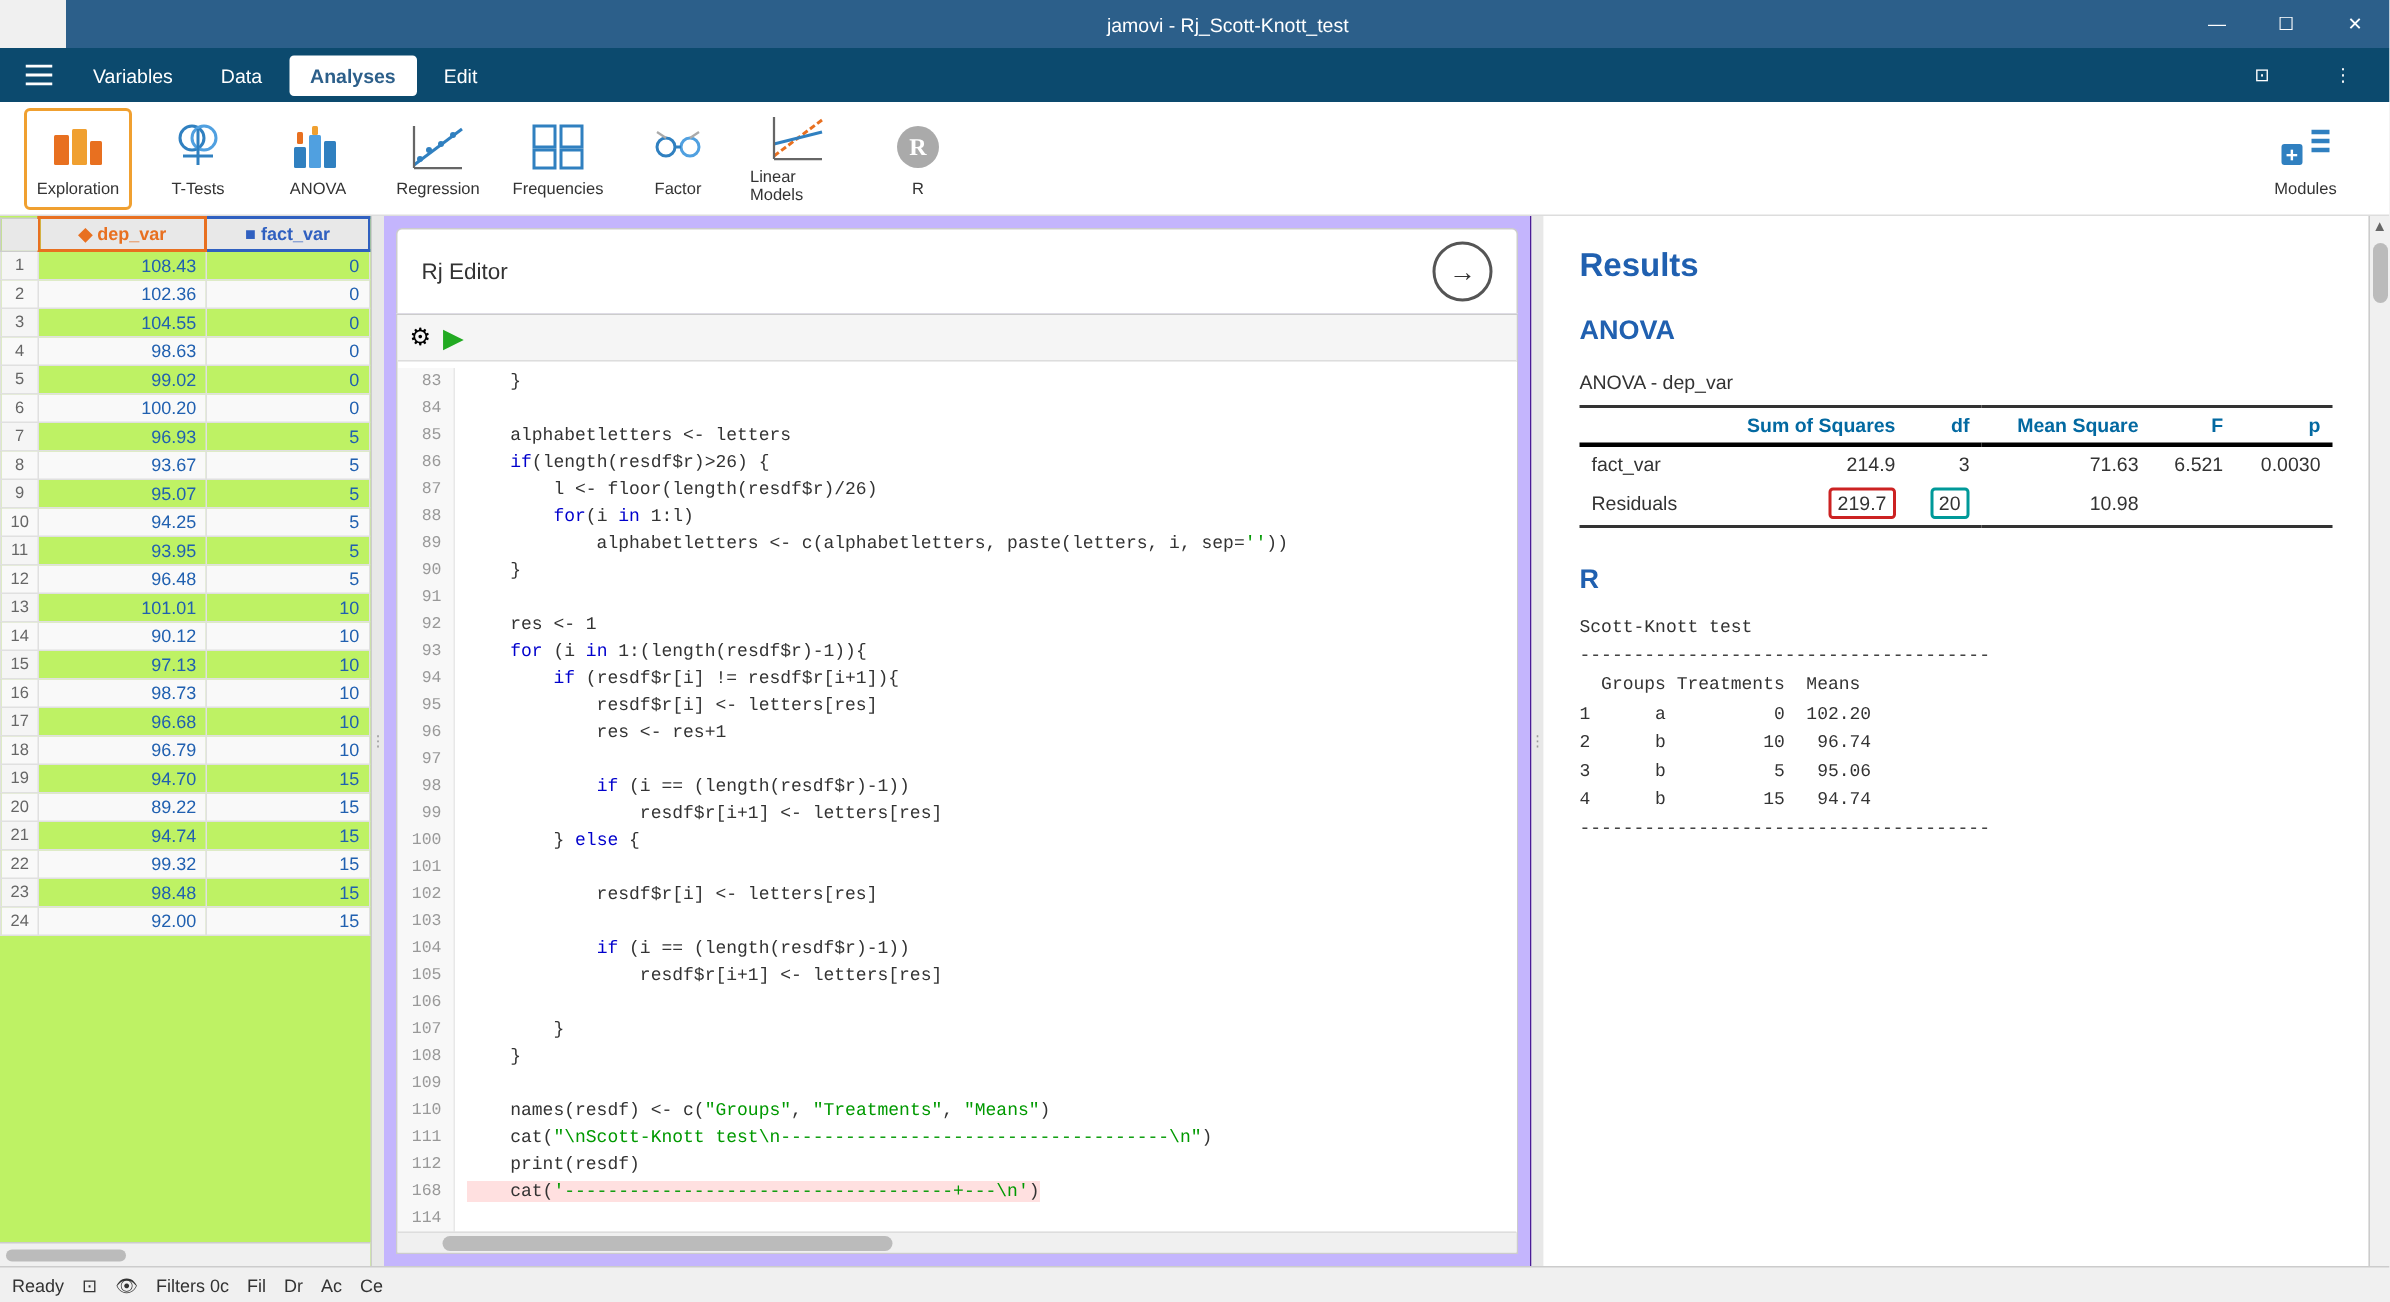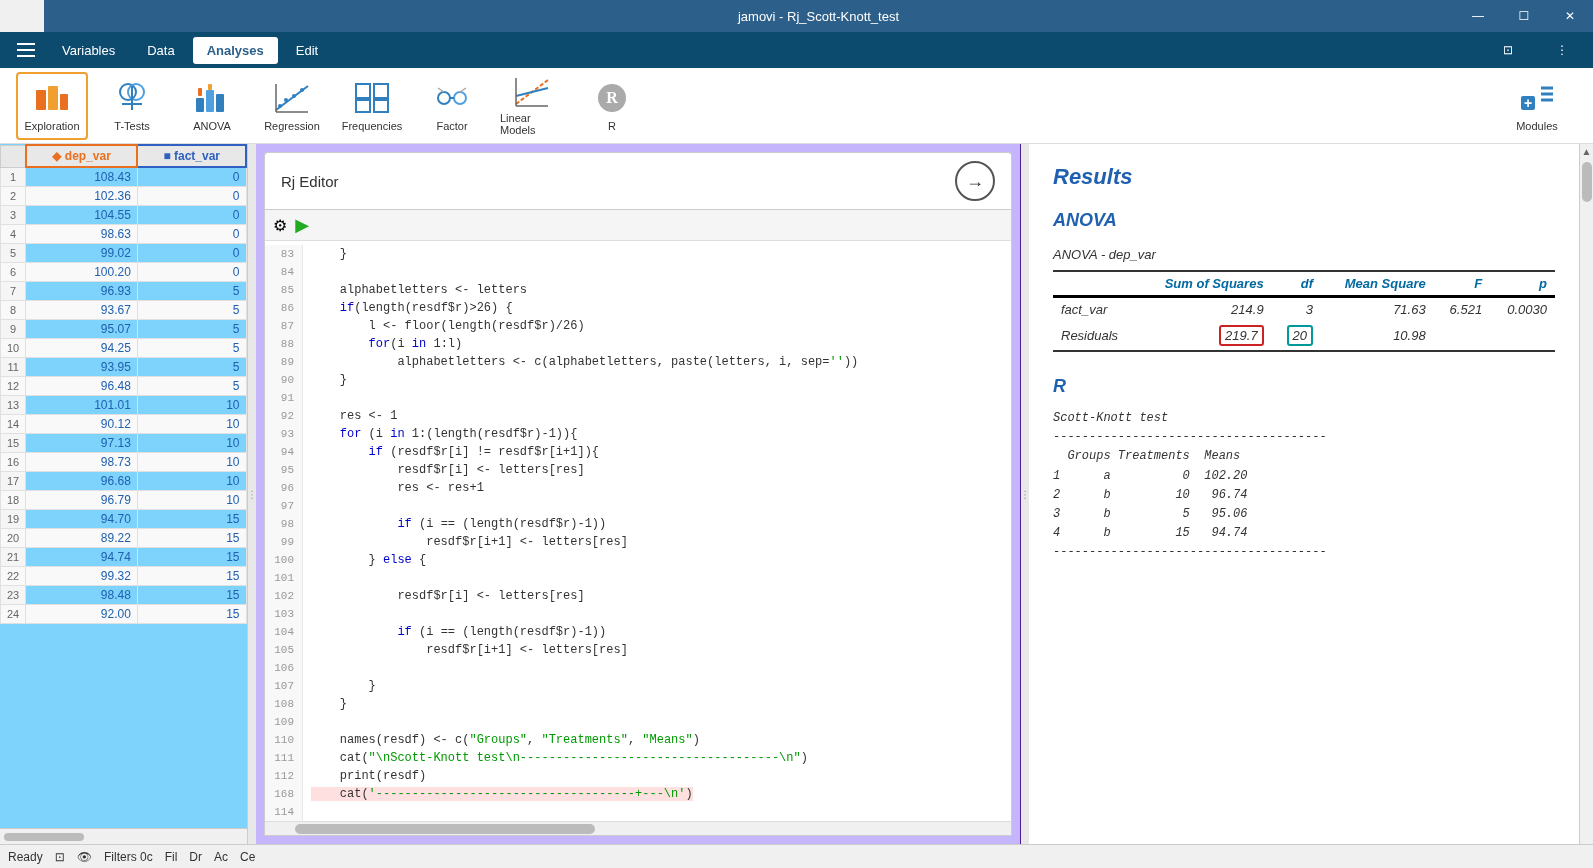--- a/index.html
+++ b/index.html
@@ -111,21 +111,21 @@
     
     .main-layout {
       display: flex;
       height: calc(868px - 32px - 36px - 76px - 24px);
       
     }
 
     
     .data-panel {
       width: 248px;
-      background: #7dd3fc;
+      background: #bef264;
       border-right: 1px solid #ccc;
       overflow: hidden;
       display: flex;
       flex-direction: column;
     }
     .data-table {
       width: 100%;
       border-collapse: collapse;
       font-size: 12px;
     }
@@ -264,21 +264,20 @@
       align-items: center;
       justify-content: center;
     }
 
     
     .results-panel {
       width: 550px;
       background: white;
       overflow-y: auto;
       padding: 20px 24px;
-      font-style: italic;
     }
     .results-title {
       font-size: 22px;
       font-weight: 700;
       color: #2060b0;
       margin-bottom: 20px;
     }
     .section-title {
       font-size: 18px;
       font-weight: 700;

